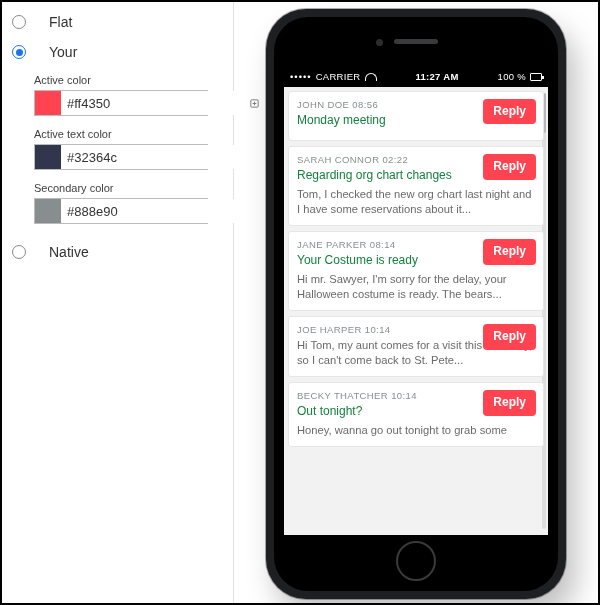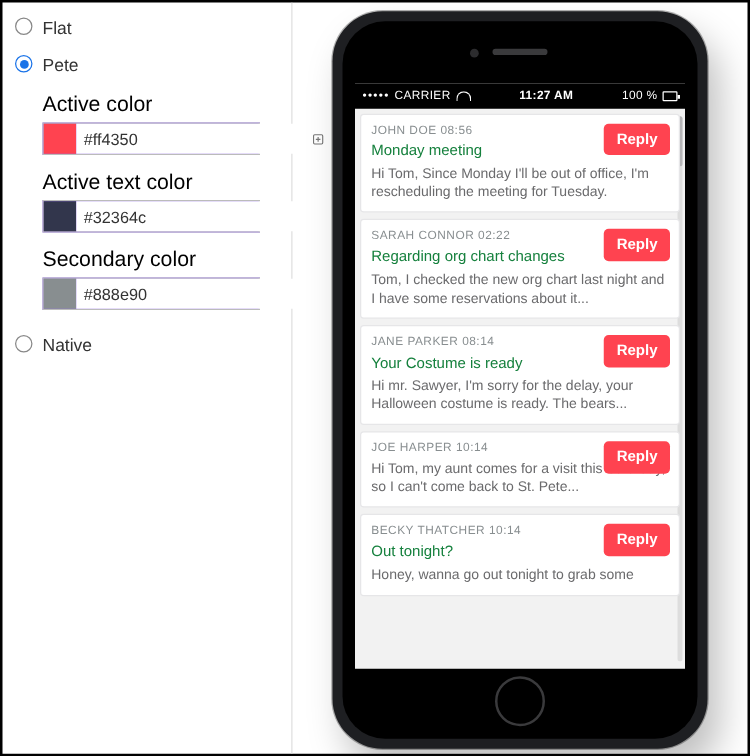--- a/index.html
+++ b/index.html
@@ -17,23 +17,23 @@
     position: relative;
     overflow: hidden;
   }
   .sidebar {
     width: 232px;
     padding: 12px 10px;
     border-right: 1px solid #e0e0e0;
   }
   .radio-row {
     display: flex;
-    align-items: flex-start;
+    align-items: center;
     margin-bottom: 14px;
-    gap: 8px;
+    gap: 23px;
   }
   .radio {
     width: 14px; height: 14px;
     border: 1.5px solid #888;
     border-radius: 50%;
     display: inline-flex;
     align-items: center;
     justify-content: center;
     cursor: pointer;
   }
@@ -43,31 +43,31 @@
     width: 7px; height: 7px;
     background: #1a73e8;
     border-radius: 50%;
   }
   .radio-label { font-size: 14px; color: #333; }
   .color-section {
     margin-left: 22px;
     margin-bottom: 12px;
   }
   .color-label {
-    font-size: 17px;
-    color: #000000;
+    font-size: 11px;
+    color: #404040;
     margin-bottom: 4px;
   }
   .color-input-wrap {
     display: flex;
     align-items: stretch;
     border: 1px solid #bbb;
     width: 174px;
     height: 26px;
-    background: #8b5cf6;
+    background: #a3a3a3;
   }
   .swatch {
     width: 26px;
     height: 100%;
     flex: 0 0 26px;
   }
   .color-text {
     border: none;
     padding: 0 6px;
     font-size: 13px;
@@ -235,21 +235,21 @@
 
   <div class="sidebar">
 
     <div class="radio-row">
       <span class="radio"></span>
       <span class="radio-label">Flat</span>
     </div>
 
     <div class="radio-row">
       <span class="radio checked"></span>
-      <span class="radio-label">Pete</span>
+      <span class="radio-label">Your</span>
     </div>
 
     <div class="color-section">
       <div class="color-label">Active color</div>
       <div class="color-input-wrap">
         <div class="swatch" style="background:#ff4350"></div>
         <input class="color-text" value="#ff4350" style="">
         <div class="picker-btn">
           <svg width="11" height="11" viewBox="0 0 24 24" fill="none" stroke="#777" stroke-width="2">
               <rect x="4" y="4" width="16" height="16" rx="2"></rect>
@@ -303,21 +303,20 @@
           </div>
 
           <div class="messages">
             <div class="scroll-track">
               <div class="scroll-thumb"></div>
             </div>
 
           <div class="msg">
                 <div class="msg-meta">JOHN DOE 08:56</div>
                 <div class="msg-subject">Monday meeting</div>
-                <div class="msg-body">Hi Tom, Since Monday I'll be out of office, I'm rescheduling the meeting for Tuesday.</div>
                 <div class="reply-btn" style="background: rgb(255, 67, 80);">Reply</div>
               </div>
               <div class="msg">
                 <div class="msg-meta">SARAH CONNOR 02:22</div>
                 <div class="msg-subject">Regarding org chart changes</div>
                 <div class="msg-body">Tom, I checked the new org chart last night and I have some reservations about it...</div>
                 <div class="reply-btn" style="background: rgb(255, 67, 80);">Reply</div>
               </div>
               <div class="msg">
                 <div class="msg-meta">JANE PARKER 08:14</div>

